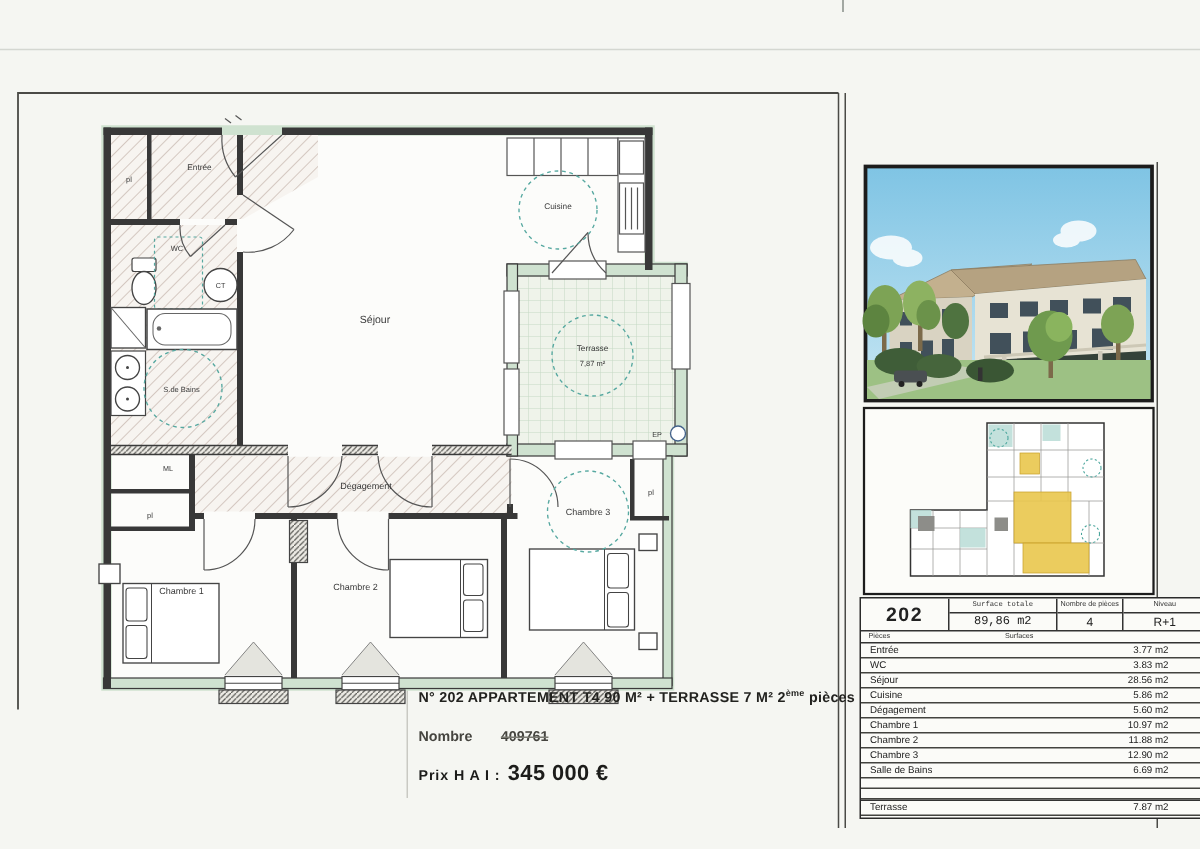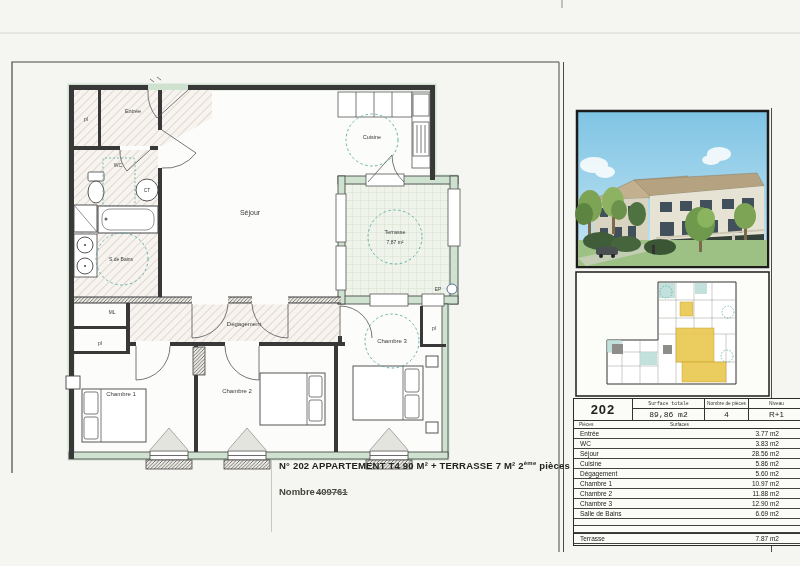--- a/index.html
+++ b/index.html
@@ -6,21 +6,21 @@
   .page{position:relative;width:800px;height:566px;background:#f5f6f2;overflow:hidden;
         font-family:"Liberation Sans",sans-serif;}
   .plan-svg{position:absolute;left:0;top:0;}
   svg text{font-family:"Liberation Sans",sans-serif;fill:#3a3a3a;}
 
   
   .cap-line1{position:absolute;left:279px;top:460px;width:292px;font-size:9.5px;font-weight:bold;
              color:#22221f;letter-spacing:.2px;white-space:nowrap;}
   .cap-line1 sup{font-size:6px;}
   .cap-mandat{position:absolute;left:279px;top:486px;font-size:9.5px;font-weight:bold;color:#45443f;}
-  .cap-mandat .strike{margin-left:1px;text-decoration:line-through;text-decoration-color:#7a7a72;}
+  .cap-mandat .strike{margin-left:19px;text-decoration:line-through;text-decoration-color:#7a7a72;}
   .cap-prix{position:absolute;left:279px;top:507px;color:#1c1c1a;}
   .cap-prix .pl{font-size:9.5px;font-weight:bold;letter-spacing:.6px;}
   .cap-prix .pv{font-size:14.5px;font-weight:bold;margin-left:5px;letter-spacing:.3px;}
 
   
   .rtable{position:absolute;left:573px;top:398px;width:232px;height:148px;background:#fbfbf8;
           border:1.5px solid #2a2a2a;box-sizing:border-box;color:#222;overflow:hidden;}
   .rt-head{display:flex;height:21px;border-bottom:1px solid #333;}
   .rt-num{width:58px;border-right:1px solid #333;font-size:13px;font-weight:bold;display:flex;
           align-items:center;justify-content:center;letter-spacing:1px;}
@@ -353,20 +353,21 @@
     </g>
     <g fill="#8d8d89">
       <rect x="612" y="344" width="11" height="10"></rect>
           <rect x="663" y="345" width="9" height="9"></rect>
     </g>
   </g>
 </svg>
 
   <div class="cap-line1"><span>N° 202 APPARTEMENT T4 90 M² + TERRASSE 7 M² 2</span><sup>ème</sup><span> pièces</span></div>
   <div class="cap-mandat"><span>Nombre</span><span class="strike">409761</span></div>
+  <div class="cap-prix"><span class="pl">Prix H A I :</span><span class="pv">345 000 €</span></div>
 
   <div class="rtable">
     <div class="rt-head">
       <div class="rt-num">202</div>
       <div class="rt-col c2">
         <div class="lbl">Surface totale</div>
         <div class="val">89,86 m2</div>
       </div>
       <div class="rt-col c3">
         <div class="lbl">Nombre de pièces</div>

